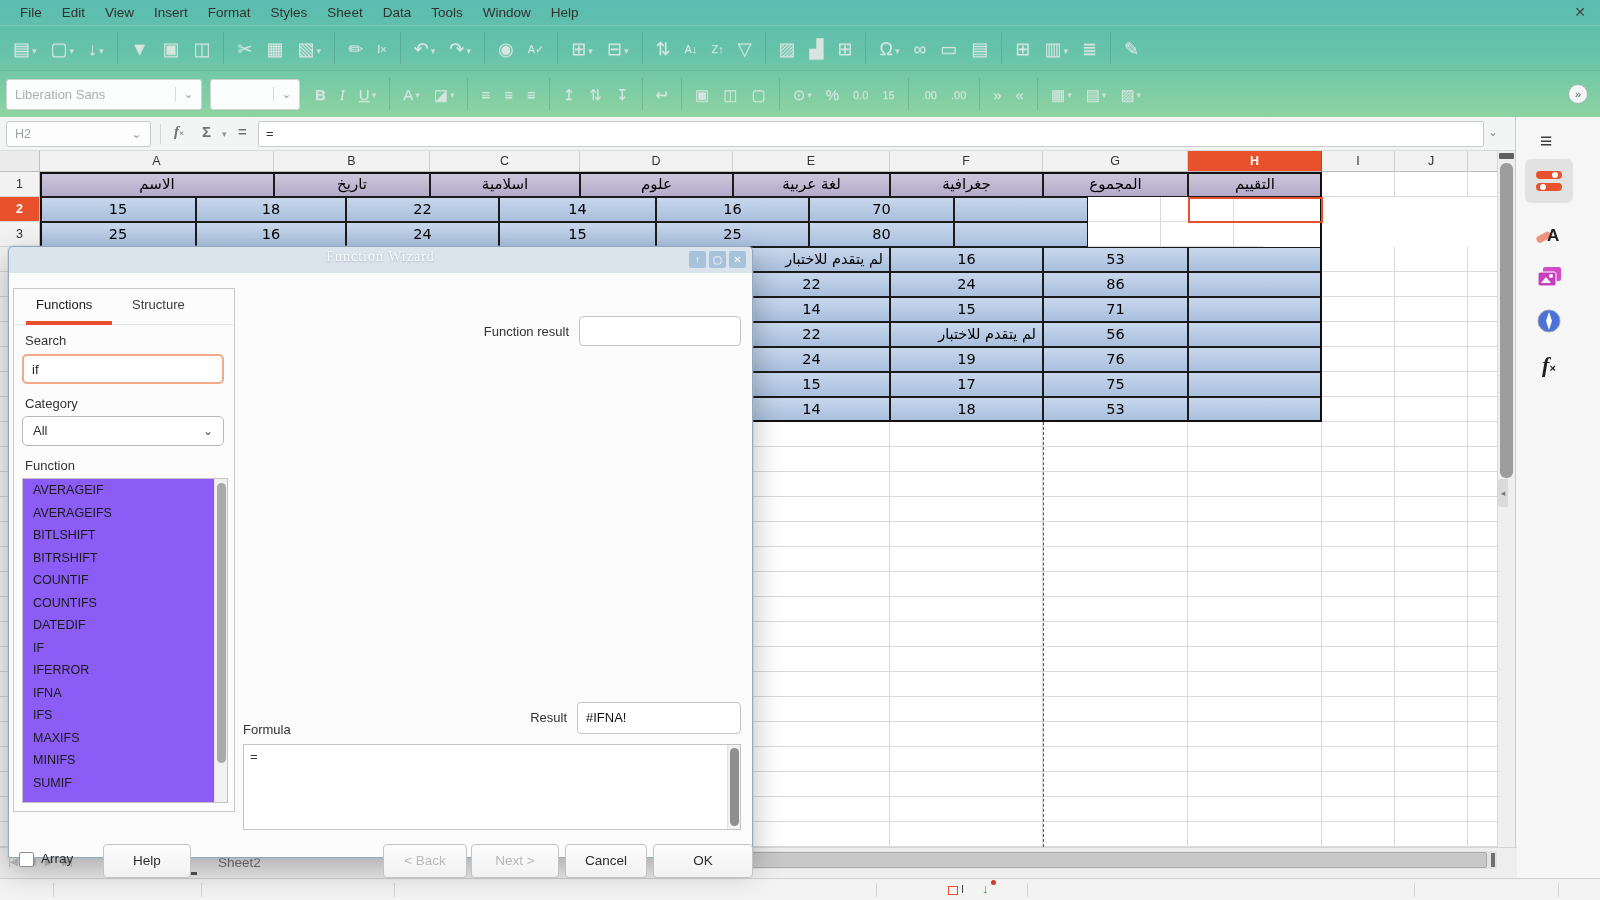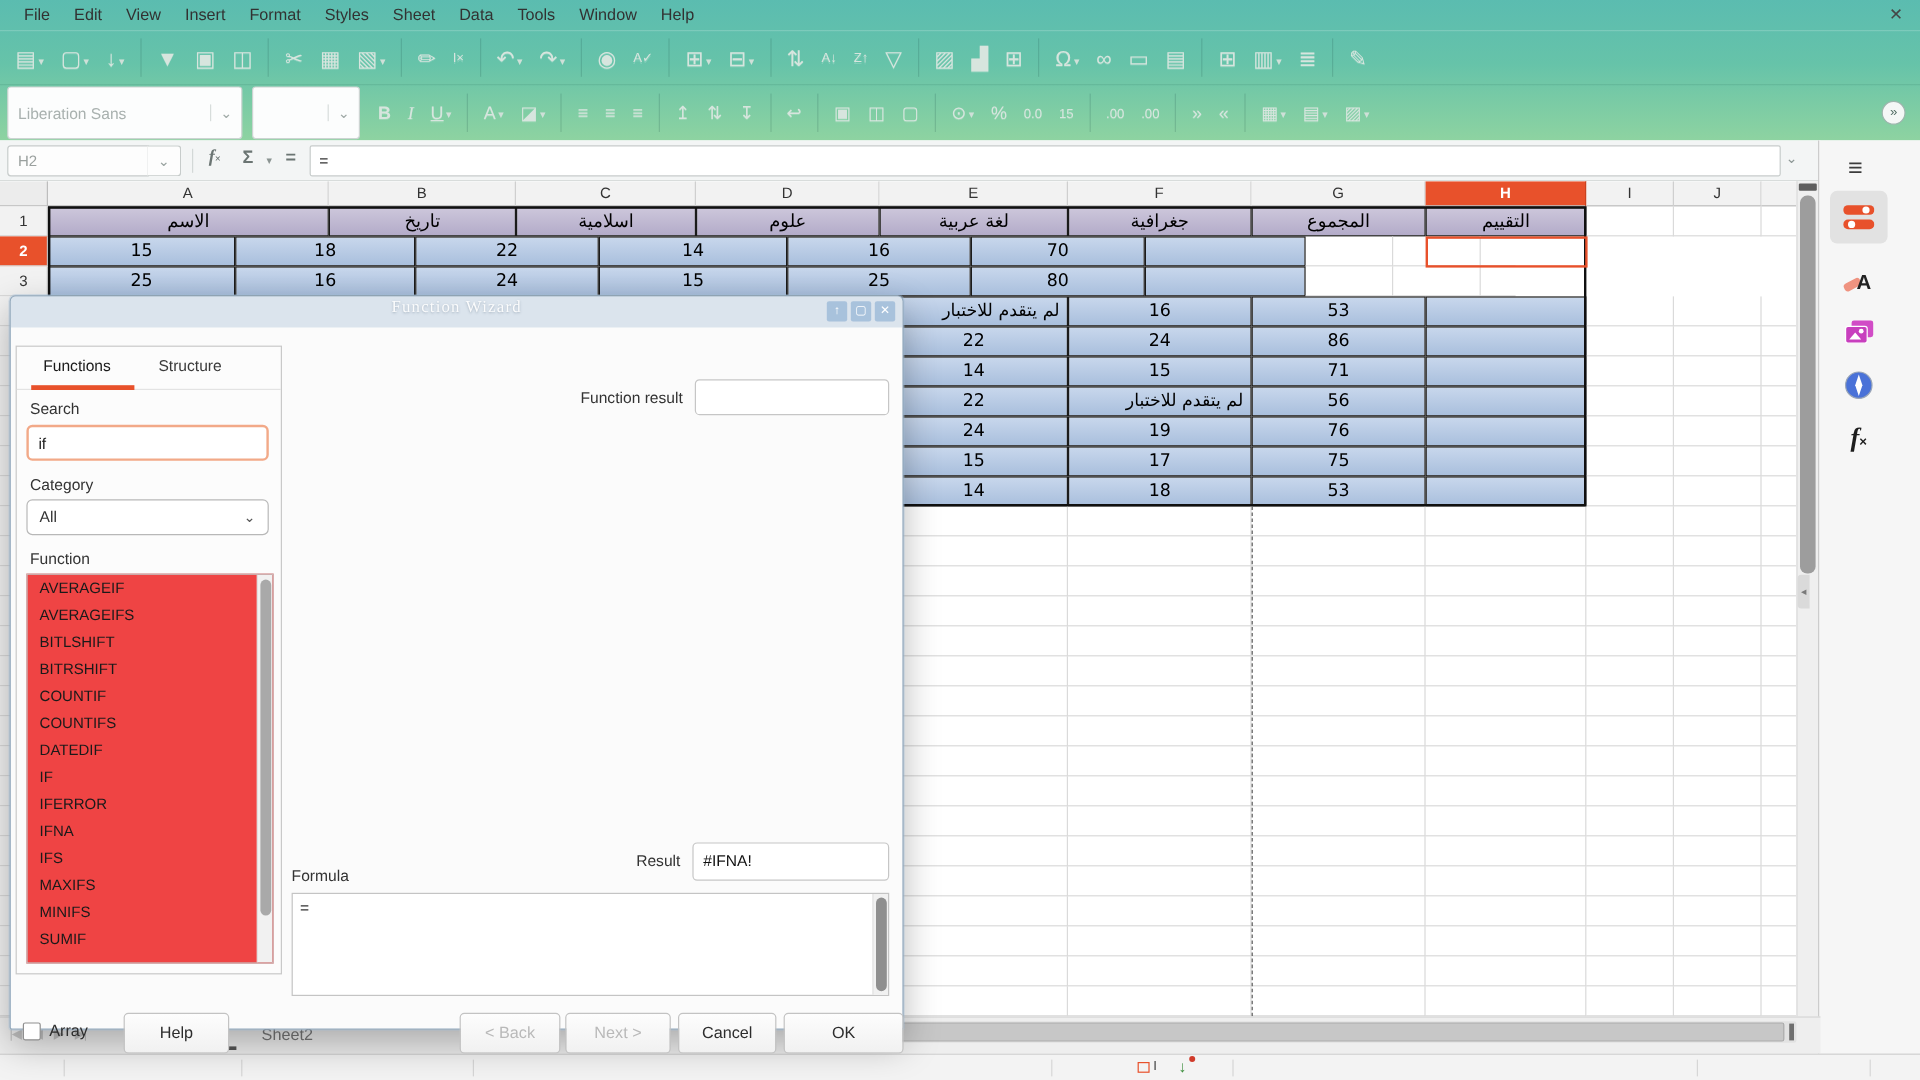--- a/index.html
+++ b/index.html
@@ -13,21 +13,21 @@
   .menu-item { padding:0 10px; font-size:13.5px; color:#323232; cursor:default; }
   .win-close { position:absolute; right:14px; top:4px; font-size:14px; color:#454545; }
   .toolbar { position:absolute; left:0; display:flex; align-items:center; padding-left:6px; }
   .tb1 { top:25px; width:1600px; height:45px; border-top:1px solid rgba(255,255,255,.18); }
   .tb2 { top:70px; width:1600px; height:47px; border-top:1px solid rgba(20,90,75,.12); }
   .tb-btn { display:flex; align-items:flex-end; gap:2px; padding:0 7px; height:36px; color:#d7e5de; font-size:18px; line-height:34px; }
   .tb2 .tb-btn { font-size:15px; height:32px; line-height:30px; }
   .tb-glyph { text-shadow:0 1px 0 rgba(255,255,255,.18); }
   .tb-dd { font-size:9px; color:#cfe0d8; line-height:30px; }
   .tb-sep { width:1px; height:32px; background:rgba(25,80,70,.18); margin:0 6px; flex:0 0 auto; }
-  .combo { display:flex; align-items:center; height:44px; background:#fcfdfd; border:1px solid #ccd4d2; border-radius:3px; margin-right:8px; }
+  .combo { display:flex; align-items:center; height:31px; background:#fcfdfd; border:1px solid #ccd4d2; border-radius:3px; margin-right:8px; }
   .combo .ctext { padding:0 8px; font-size:13px; color:#a9b1af; }
   .combo .cdd { border-left:1px solid #d7dddb; width:26px; text-align:center; color:#9fa9a6; font-size:12px; }
   .b-bold { font-weight:bold; } .b-italic { font-style:italic; font-family:"Liberation Serif",serif; } .b-under { text-decoration:underline; }
   .tb-overflow { position:absolute; right:12px; top:84px; width:20px; height:20px; border-radius:50%;
                  background:#f4f7f6; border:1px solid #9db5ad; color:#4e6a61; font-size:11px; text-align:center; line-height:18px; }
 
   
   .formulabar { position:absolute; left:0; top:117px; width:1517px; height:34px; background:#f3f5f5; border-bottom:1px solid #d8dcdb; }
   .namebox { position:absolute; left:6px; top:4px; width:118px; height:26px; background:#fdfdfd; border:1px solid #c7cccb; border-radius:3px 0 0 3px; font-size:12.5px; color:#9aa09e; line-height:24px; padding-left:8px; }
   .namebox-dd { position:absolute; left:123px; top:4px; width:28px; height:26px; background:#fdfdfd; border:1px solid #c7cccb; border-left:none; border-radius:0 3px 3px 0; color:#99a3a0; text-align:center; line-height:24px; font-size:12px; }
@@ -112,21 +112,21 @@
   .tab { position:absolute; top:8px; font-size:13px; color:#3a3a3a; }
   .tab.t0 { left:22px; color:#1a1a1a; }
   .tab.t1 { left:118px; }
   .tab-underline { position:absolute; left:12px; top:32px; width:86px; height:4px; background:#e8512b; }
   .plabel { position:absolute; left:11px; font-size:13px; color:#333; }
   .search-input { position:absolute; left:8px; top:65px; width:202px; height:30px; background:#fff; border:2px solid #f2a988; border-radius:5px;
                   font-size:13px; color:#222; padding:0 8px; font-family:"Liberation Sans",sans-serif; }
   .select { position:absolute; left:8px; top:127px; width:202px; height:30px; background:#fff; border:1px solid #b8b8b8; border-radius:5px;
             font-size:13px; color:#333; line-height:28px; padding-left:10px; }
   .select .chev { position:absolute; right:10px; top:0; color:#555; font-size:12px; }
-  .fn-list { position:absolute; left:8px; top:189px; width:206px; height:325px; background:#ef4444; border:1px solid #c4c4c4; overflow:hidden; }
+  .fn-list { position:absolute; left:8px; top:189px; width:206px; height:325px; background:#8b5cf6; border:1px solid #c4c4c4; overflow:hidden; }
   .fn-item { height:22.5px; line-height:22.5px; padding-left:10px; font-size:12.5px; color:#1a1a1a; }
   .fn-scroll { position:absolute; right:0; top:0; width:13px; height:100%; background:#f1f1f1; border-left:1px solid #e0e0e0; }
   .fn-thumb { position:absolute; left:2px; top:4px; width:9px; height:280px; background:#a9a9a9; border-radius:5px; }
 
   .dlabel { position:absolute; font-size:13px; color:#333; }
   .dinput { position:absolute; background:#fff; border:1px solid #c6c6c6; border-radius:4px; font-size:13px; color:#111; line-height:28px; padding:0 8px; }
   .formula-area { position:absolute; left:234px; top:460px; width:498px; height:86px; background:#fff; border:1px solid #c4c4c4; font-size:13px; color:#333; padding:4px 6px; }
   .fa-scroll { position:absolute; right:0; top:0; width:13px; height:100%; background:#f1f1f1; border-left:1px solid #e2e2e2; }
   .fa-thumb { position:absolute; left:2px; top:3px; width:9px; height:78px; background:#8f8f8f; border-radius:5px; }
 

